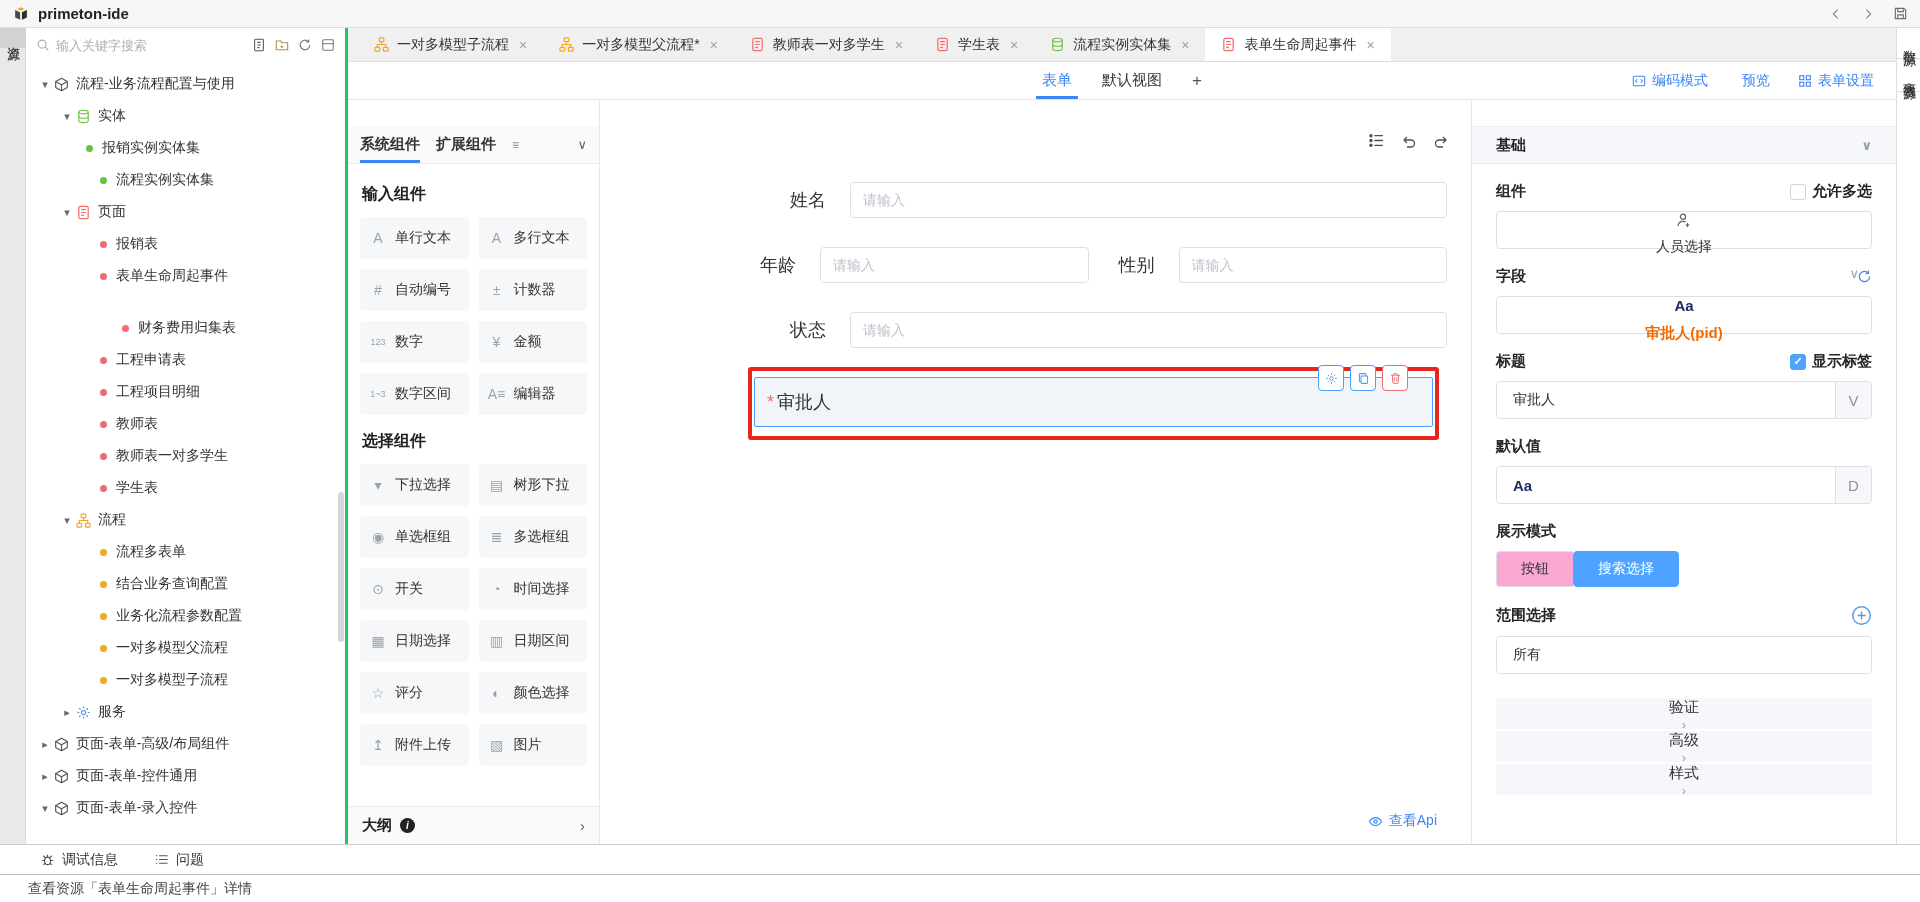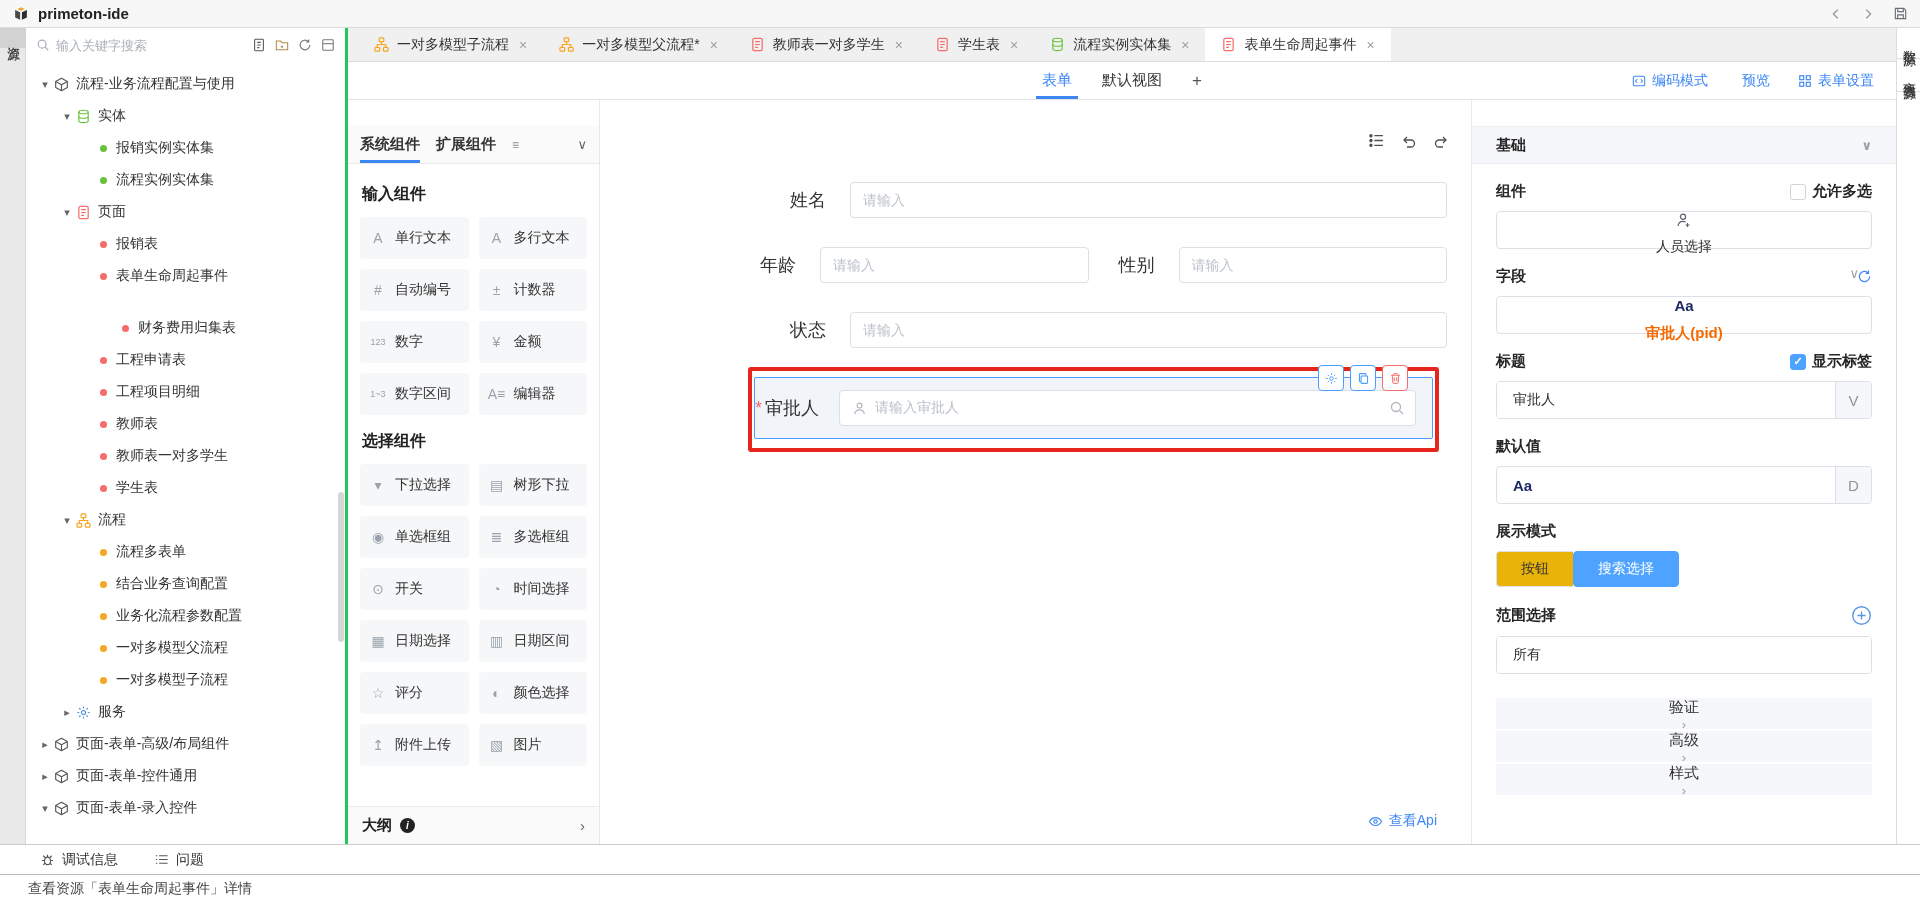--- a/index.html
+++ b/index.html
@@ -81,21 +81,21 @@
   .form-row { display:flex; align-items:center; margin-bottom:29px; }
   .f-label { width:120px; text-align:right; padding-right:24px; font-size:18px; color:#333; flex:0 0 auto; white-space:nowrap; }
   .f-label .req { color:#f56c6c; font-style:normal; margin-right:3px; }
   .f-input { flex:1; height:36px; border:1px solid #dcdfe6; border-radius:4px; padding:0 12px; font-size:14px; color:#333; outline:0; min-width:0; background:#fff; }
   .f-input::placeholder { color:#bcc2cc; }
   .halves { gap:0; }
   .half { flex:1; display:flex; align-items:center; min-width:0; }
   .half .f-label { width:90px; }
   .sel-wrap { position:relative; margin:20px 14px 0 24px; border:1px solid #4a9eff; background:#f1f5f9; border-radius:2px; padding:12px 16px 12px 0; }
   .sel-wrap .form-row { margin:0; }
-  .sel-wrap .f-label { width:84px; background:transparent; }
+  .sel-wrap .f-label { width:100px; background:transparent; }
   .annotation { position:absolute; left:-7px; right:-7px; top:-11px; bottom:-14px; border:4px solid #e8251c; border-radius:3px; pointer-events:none; z-index:4; }
   .sel-actions { position:absolute; top:-13px; right:24px; display:flex; gap:6px; z-index:6; }
   .act-btn { width:26px; height:26px; background:#fff; border:1px solid #4a9eff; border-radius:4px;
     display:flex; align-items:center; justify-content:center; cursor:pointer; }
   .act-btn.danger { border-color:#f56c6c; }
   .f-input-box { flex:1; height:36px; border:1px solid #dcdfe6; border-radius:4px; background:#fff;
     display:flex; align-items:center; gap:8px; padding:0 12px; position:relative; min-width:0; }
   .f-input-box .ph { color:#bcc2cc; font-size:14px; }
   .f-input-box .mag { position:absolute; right:10px; top:50%; transform:translateY(-50%); }
   .api-link { position:absolute; bottom:14px; right:34px; display:flex; align-items:center; gap:6px; color:#3d87f5; font-size:14px; cursor:pointer; }
@@ -114,21 +114,21 @@
   .orange-val { color:#f56a00; font-weight:700; font-size:15px; }
   .cb { display:flex; align-items:center; gap:6px; font-weight:700; font-size:15px; color:#262626; cursor:pointer; }
   .cbx { width:16px; height:16px; border:1px solid #cfd3da; border-radius:3px; background:#fff;
     display:flex; align-items:center; justify-content:center; font-size:11px; color:#fff; }
   .cbx.checked { background:#4da3ff; border-color:#4da3ff; }
   .input-wrap { height:38px; border:1px solid #dcdfe6; border-radius:4px; display:flex; align-items:stretch; overflow:hidden; background:#fff; }
   .input-wrap input { flex:1; border:0; outline:0; padding:0 16px; font-size:14px; color:#333; min-width:0; }
   .suffix-btn { width:36px; border-left:1px solid #dcdfe6; background:#f5f7fa; display:flex; align-items:center; justify-content:center; color:#909399; font-size:15px; cursor:pointer; }
   .prefix-aa { display:flex; align-items:center; padding:0 16px; }
   .segmented { display:flex; }
-  .seg { height:36px; padding:0 24px; border:1px solid #dcdfe6; background:#eab308; display:flex; align-items:center; font-size:14px; color:#333; cursor:pointer; }
+  .seg { height:36px; padding:0 24px; border:1px solid #dcdfe6; background:#f9a8d4; display:flex; align-items:center; font-size:14px; color:#333; cursor:pointer; }
   .seg:first-child { border-radius:4px 0 0 4px; border-right:0; }
   .seg.active { background:#4da3ff; border-color:#4da3ff; color:#fff; border-radius:4px; }
   .insp-sections { margin-top:24px; flex:0 0 auto; }
   .sec-row { height:33px; background:#f5f7fa; border-bottom:2px solid #fff; padding:0 24px;
     display:flex; align-items:center; justify-content:space-between; font-size:15px; color:#333; cursor:pointer;flex-direction:column; }
 
   
   .debugbar { height:30px; border-top:1px solid #ccc; display:flex; align-items:center; gap:36px; padding-left:40px; flex:0 0 auto; background:#fff; }
   .debug-item { display:flex; align-items:center; gap:7px; font-size:14px; color:#333; cursor:pointer; }
   .statusbar { height:28px; border-top:1px solid #bbb; display:flex; align-items:center; padding-left:28px; font-size:14px; color:#444; flex:0 0 auto; background:#fff; }
@@ -242,21 +242,21 @@
               <svg viewBox="0 0 16 16" width="15" height="15">
                 <g fill="none" stroke="#67c23a" stroke-width="1.2">
                   <ellipse cx="8" cy="3.2" rx="5" ry="1.9"></ellipse>
                   <path d="M3 3.2v9.4c0 1.05 2.24 1.9 5 1.9s5-.85 5-1.9V3.2"></path>
                   <path d="M3 7.9c0 1.05 2.24 1.9 5 1.9s5-.85 5-1.9"></path>
                 </g>
               </svg>
             </span>
             <span>实体</span>
           </div>
-          <div class="tree-row" style="padding-left: 54px;">
+          <div class="tree-row" style="padding-left: 40px;">
             <span class="caret"></span>
             <span class="dot" style="background: rgb(103, 194, 58);"></span>
             <span>报销实例实体集</span>
           </div>
           <div class="tree-row" style="padding-left: 54px;">
             <span class="caret"></span>
             <span class="dot" style="background: rgb(103, 194, 58);"></span>
             <span>流程实例实体集</span>
           </div>
           <div class="tree-row" style="padding-left: 32px;">
@@ -700,39 +700,20 @@
                       <svg viewBox="0 0 16 16" width="13" height="13">
                         <g fill="none" stroke="#f56c6c" stroke-width="1.2">
                           <path d="M2.5 4h11M5.5 4V2.8c0-.5.4-.8.9-.8h3.2c.5 0 .9.3.9.8V4M4 4l.7 9.2c0 .5.4.8.9.8h4.8c.5 0 .9-.3.9-.8L12 4M6.5 6.5v5M9.5 6.5v5"></path>
                         </g>
                       </svg>
                     </span>
                   </span>
                 </div>
                 <div class="form-row">
                   <label class="f-label"><i class="req">*</i>审批人</label>
-                  <div class="f-input-box">
-                    <span class="icn">
-                      <svg viewBox="0 0 16 16" width="15" height="15">
-                        <g fill="none" stroke="#b0b6bf" stroke-width="1.2">
-                          <circle cx="8" cy="4.8" r="2.6"></circle>
-                          <path d="M2.8 14c.4-3 2.5-4.6 5.2-4.6s4.8 1.6 5.2 4.6"></path>
-                        </g>
-                      </svg>
-                    </span>
-                    <span class="ph">请输入审批人</span>
-                    <span class="icn mag">
-                      <svg viewBox="0 0 16 16" width="16" height="16">
-                        <g fill="none" stroke="#b0b6bf" stroke-width="1.3">
-                          <circle cx="7" cy="7" r="4.5"></circle>
-                          <path d="M10.5 10.5 14 14"></path>
-                        </g>
-                      </svg>
-                    </span>
-                  </div>
                 </div>
               </div>
             </div>
           <div class="api-link">
             <span class="icn" id="apiEye">
                 <svg viewBox="0 0 16 16" width="15" height="15">
                   <g fill="none" stroke="#3d87f5" stroke-width="1.2">
                     <path d="M1.5 8s2.5-4.2 6.5-4.2S14.5 8 14.5 8 12 12.2 8 12.2 1.5 8 1.5 8z"></path>
                     <circle cx="8" cy="8" r="1.8"></circle>
                   </g>

